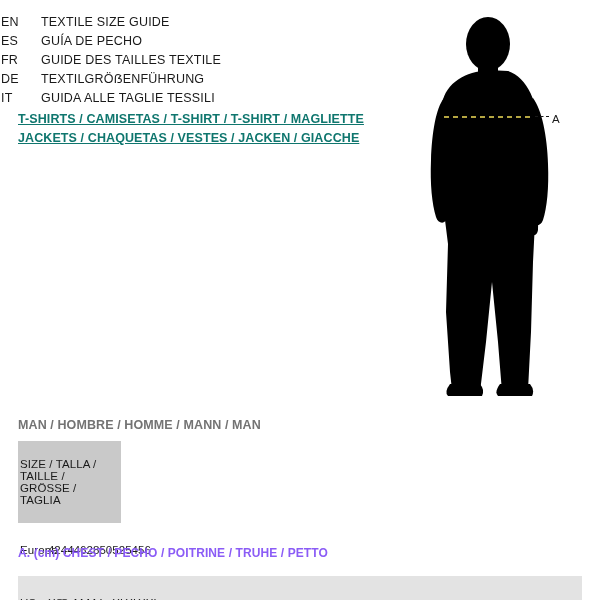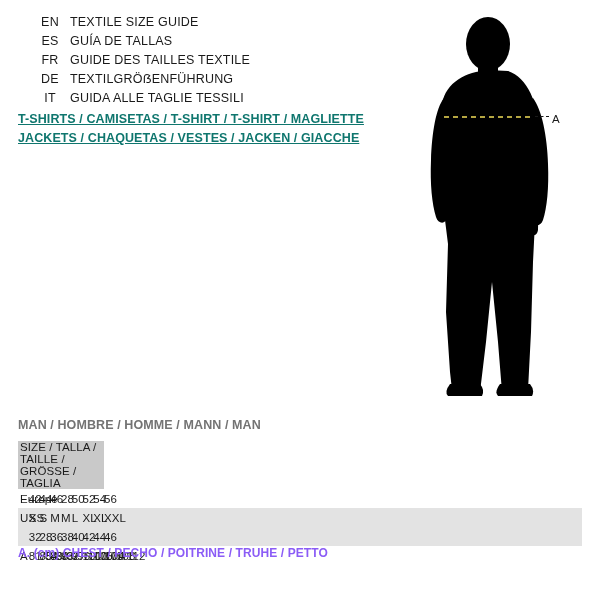--- a/index.html
+++ b/index.html
@@ -17,24 +17,23 @@
   }
   .page {
     position: relative;
     width: 600px;
     height: 600px;
   }
 
   
   .lang-block {
     position: absolute;
-    left: 30px;
+    left: 1px;
     top: 15px;
     width: 360px;
-    text-align: center;
   }
   .lang-row {
     display: flex;
     align-items: baseline;
     height: 19px;
   }
   .lang-code {
     width: 40px;
     font-size: 12.5px;
     letter-spacing: 0.2px;
@@ -103,21 +102,21 @@
   .size-table {
     position: absolute;
     left: 18px;
     top: 441px;
     width: 564px;
     border-collapse: collapse;
     table-layout: fixed;
     font-size: 11.5px;
   }
   .size-table td {
-    padding: 0;
+    padding: 17px;
     height: 19px;
     vertical-align: middle;
     color: #1a1a1a;
     letter-spacing: 0.1px;
   }
   .row-head td {
     background: #c9c9c9;
     font-weight: normal;
   }
   .row-alt td {
@@ -143,21 +142,21 @@
 
 <div class="page">
 
   <div class="lang-block">
     <div class="lang-row">
       <span class="lang-code">EN</span>
       <span class="lang-text">TEXTILE SIZE GUIDE</span>
     </div>
     <div class="lang-row">
       <span class="lang-code">ES</span>
-      <span class="lang-text">GUÍA DE TALLAS</span>
+      <span class="lang-text">GUÍA DE PECHO</span>
     </div>
     <div class="lang-row">
       <span class="lang-code">FR</span>
       <span class="lang-text">GUIDE DES TAILLES TEXTILE</span>
     </div>
     <div class="lang-row">
       <span class="lang-code">DE</span>
       <span class="lang-text">TEXTILGRÖẞENFÜHRUNG</span>
     </div>
     <div class="lang-row">

